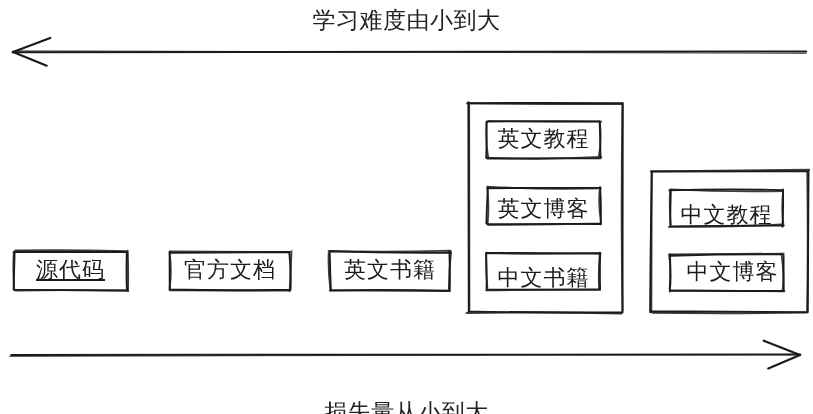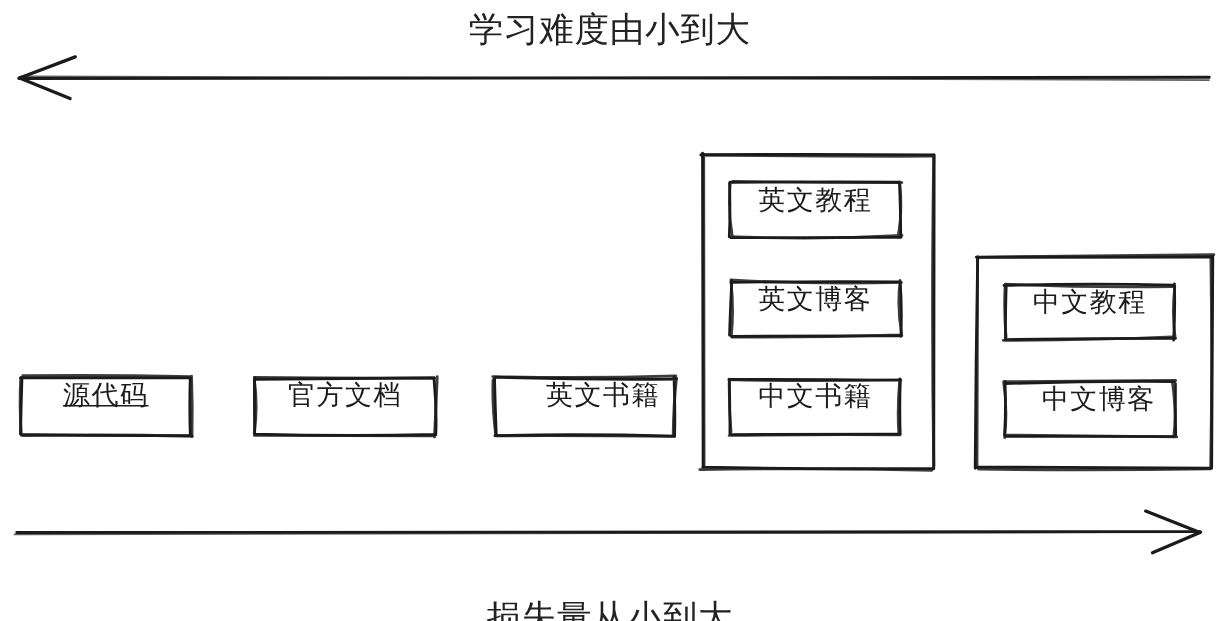--- a/index.html
+++ b/index.html
@@ -43,23 +43,23 @@
     left: 0;
     top: 372px;
     width: 813px;
     text-align: center;
     margin-top: 30px;
   }
 
   .node {
     position: absolute;
     display: flex;
-    align-items: flex-start;
+    align-items: center;
     justify-content: center;
-    font-size: 18px;
+    font-size: 22px;
     letter-spacing: 1px;
     color: #1b1b1b;
     white-space: nowrap;
     box-sizing: border-box;
   }
 
   .node-label {
     position: relative;
     top: -1px;
   }
@@ -104,21 +104,21 @@
 
 <div class="label-text" id="title-bottom">损失量从小到大</div>
 
 <div id="node-labels">
     <div class="node" style="left: 14px; top: 252px; width: 113px; height: 38px; text-decoration: underline;">
       <span class="node-label">源代码</span>
     </div>
     <div class="node" style="left: 170px; top: 252px; width: 120px; height: 38px;">
       <span class="node-label">官方文档</span>
     </div>
-    <div class="node" style="left: 330px; top: 252px; width: 120px; height: 38px; margin-left: 12px;">
+    <div class="node" style="left: 330px; top: 252px; width: 120px; height: 38px;">
       <span class="node-label">英文书籍</span>
     </div>
     <div class="node" style="left: 487px; top: 122px; width: 113px; height: 36px;">
       <span class="node-label">英文教程</span>
     </div>
     <div class="node" style="left: 487px; top: 188px; width: 113px; height: 44px; font-family: Liberation Mono, monospace;">
       <span class="node-label">英文博客</span>
     </div>
     <div class="node" style="left: 487px; top: 253px; width: 113px; height: 52px;">
       <span class="node-label">中文书籍</span>

